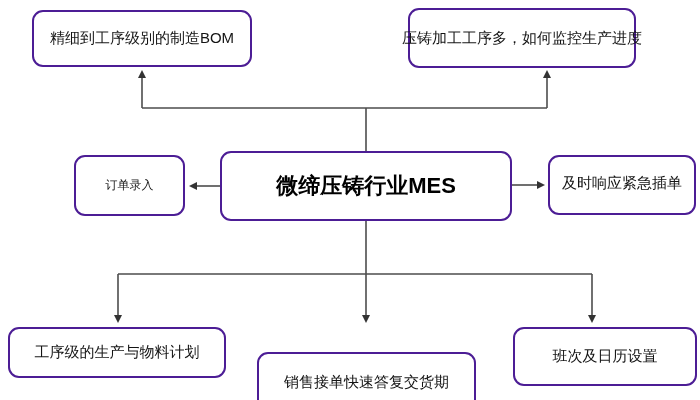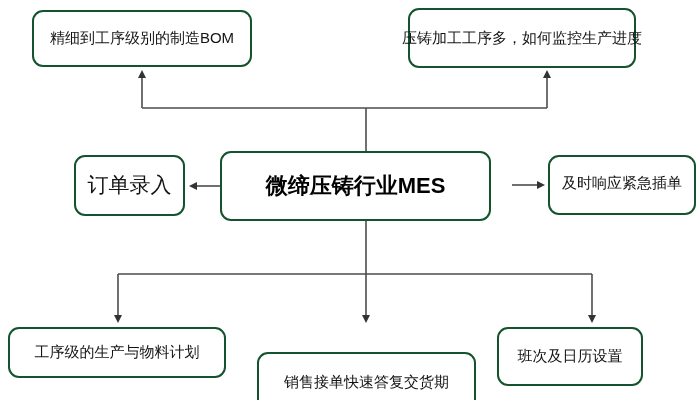--- a/index.html
+++ b/index.html
@@ -22,46 +22,46 @@
     pointer-events: none;
   }
   .wire {
     fill: none;
     stroke: #4d4d4d;
     stroke-width: 1.6;
   }
   .node {
     position: absolute;
     box-sizing: border-box;
-    border: 2px solid #14532d;
+    border: 2px solid #4c1d95;
     border-radius: 11px;
     background: #ffffff;
     display: flex;
     align-items: center;
     justify-content: center;
     text-align: center;
     color: #141414;
     font-size: 15px;
     line-height: 1.25;
     padding: 2px 8px;
     white-space: nowrap;
   }
   .node.center-node {
     font-size: 22px;
     font-weight: 700;
     color: #000000;
   }
   .n-bom      { left: 32px;  top: 10px;  width: 220px; height: 57px; }
   .n-monitor  { left: 408px; top: 8px;   width: 228px; height: 60px; }
-  .n-center   { left: 220px; top: 151px; width: 271px; height: 70px; }
-  .n-order    { left: 74px;  top: 155px; width: 111px; height: 61px; font-size: 21px; }
+  .n-center   { left: 220px; top: 151px; width: 292px; height: 70px; }
+  .n-order    { left: 74px;  top: 155px; width: 111px; height: 61px; font-size: 12px; }
   .n-urgent   { left: 548px; top: 155px; width: 148px; height: 60px; font-family: Liberation Mono, monospace; }
   .n-plan     { left: 8px;   top: 327px; width: 218px; height: 51px; }
   .n-delivery { left: 257px; top: 327px; width: 219px; height: 60px; margin-top: 25px; }
-  .n-shift    { left: 497px; top: 327px; width: 146px; height: 59px; }
+  .n-shift    { left: 513px; top: 327px; width: 184px; height: 59px; }
 </style>
 </head>
 <body>
 
 <div class="stage">
 
   <svg class="wires" width="700" height="400" viewBox="0 0 700 400">
     <defs>
       <marker id="arrow" markerWidth="9" markerHeight="9" refX="6" refY="4" orient="auto" markerUnits="userSpaceOnUse">
         <path d="M0,0 L8,4 L0,8 Z" fill="#333333"></path>

